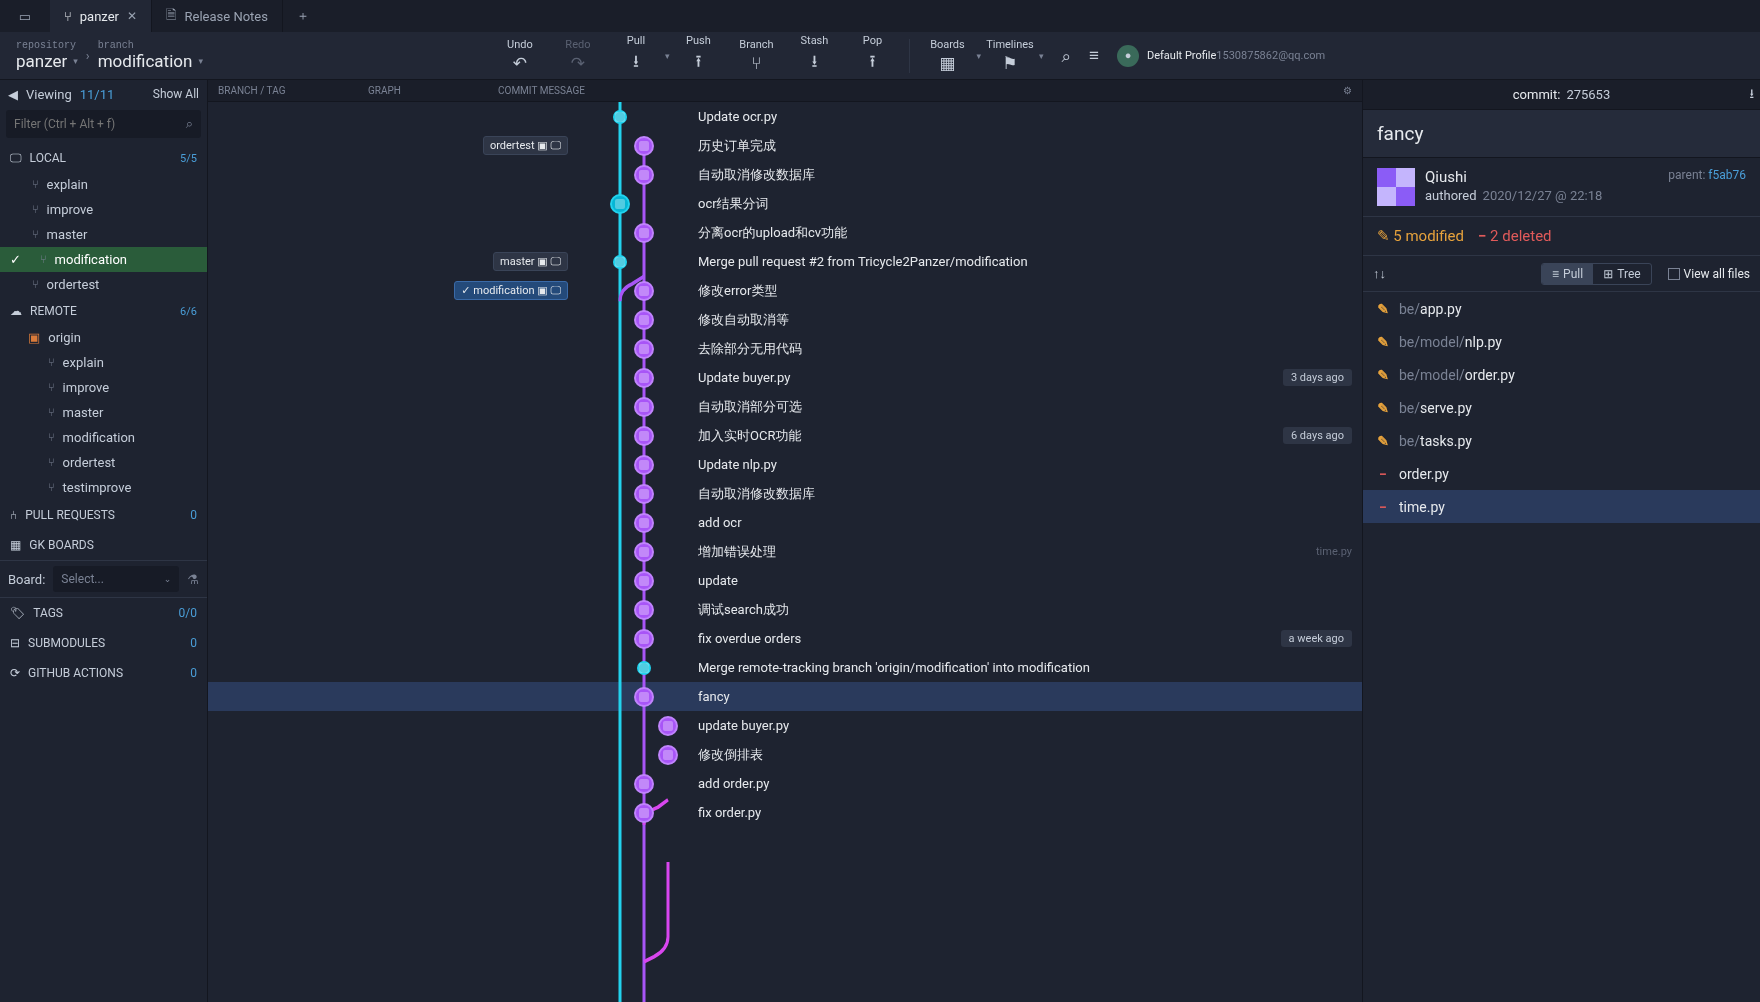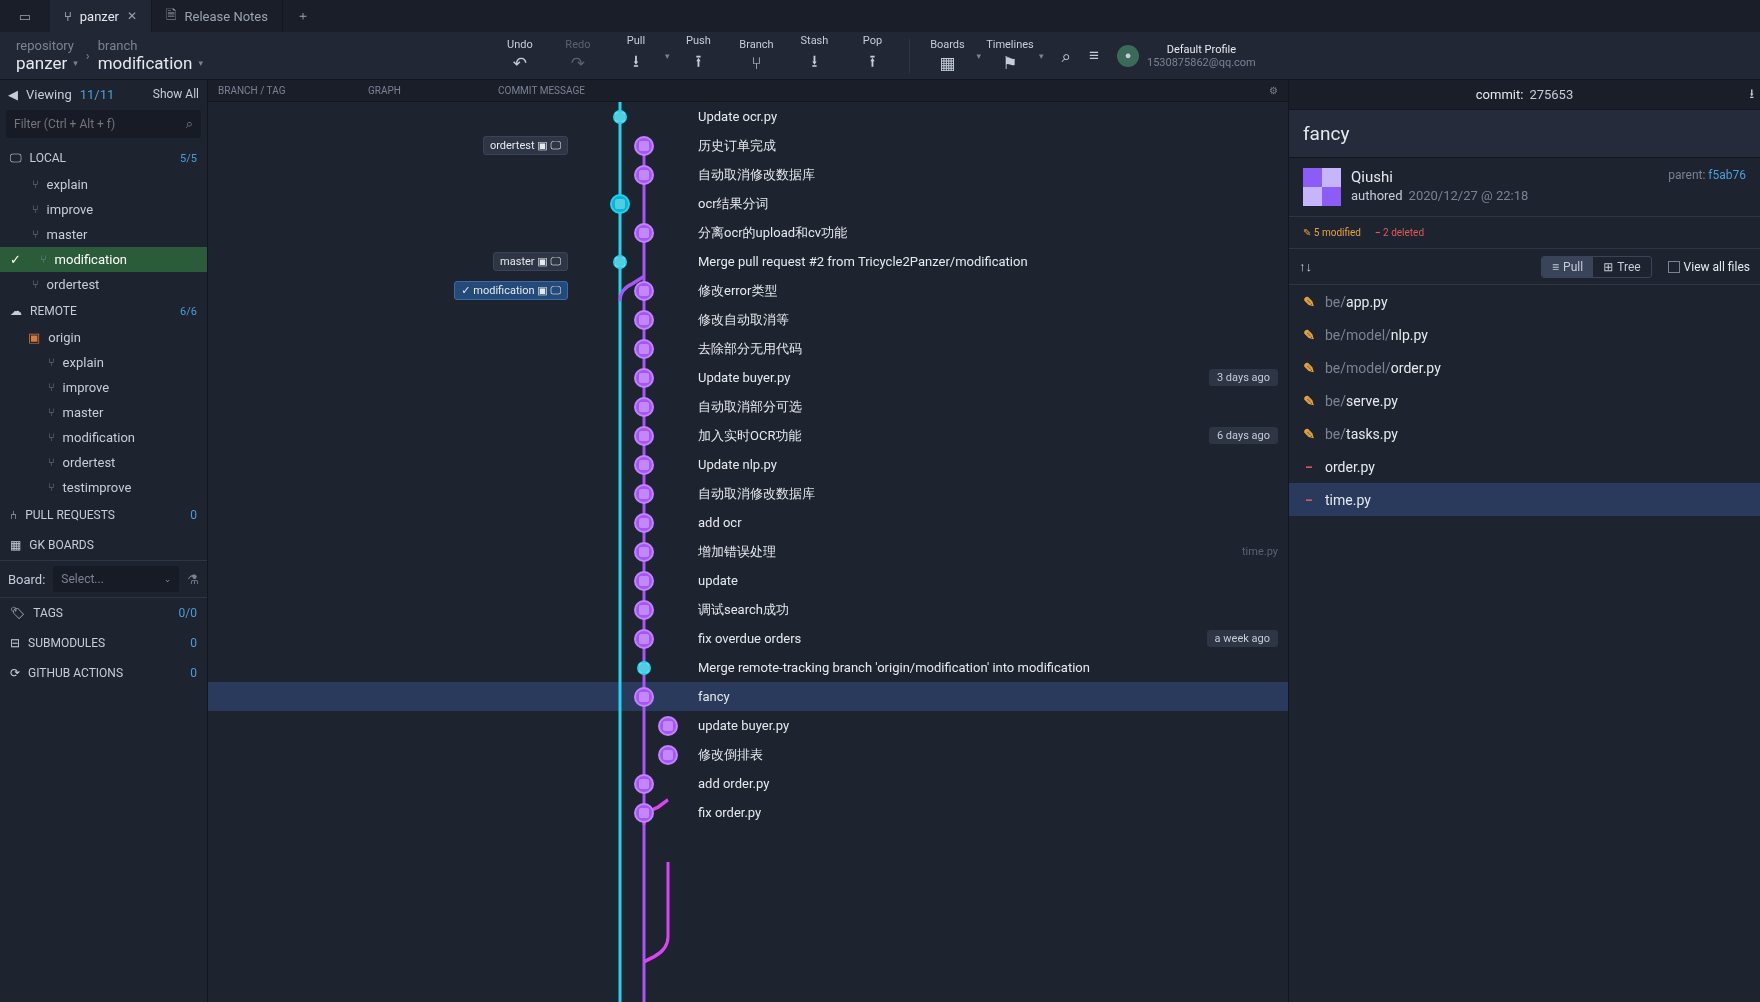--- a/index.html
+++ b/index.html
@@ -10,32 +10,32 @@
 .tabbar { height: 32px; background: #1a1e29; display: flex; align-items: center; }
 .tab-folder { width: 50px; display: flex; justify-content: center; align-items: center; color: #9aa3b2; }
 .tab { height: 32px; padding: 0 14px; display: flex; align-items: center; gap: 8px; color: #9aa3b2; background: #1a1e29; border-right: 1px solid #13161f; }
 .tab.active { background: #222735; color: #e6e9ed; }
 .tab .close { color: #9aa3b2; font-size: 12px; }
 .tab-add { width: 40px; display: flex; justify-content: center; align-items: center; color: #9aa3b2; cursor: pointer; }
 
 
 .header { height: 48px; background: #222735; display: flex; align-items: center; padding: 0 8px; border-bottom: 1px solid #13161f; }
 .crumb-col { display: flex; flex-direction: column; margin: 0 8px; }
-.crumb-label { font-size: 13px; color: #7a8294; }
+.crumb-label { font-size: 10px; color: #7a8294; font-family: Liberation Mono, monospace; }
 .crumb-value { font-size: 17px; color: #e6e9ed; display: flex; align-items: center; gap: 6px; }
 .crumb-arrow { color: #7a8294; }
 .toolbar { margin-left: auto; display: flex; align-items: center; gap: 0; }
 .tbtn { display: flex; flex-direction: column; align-items: center; width: 58px; color: #c5cdd9; font-size: 11px; cursor: pointer; }
 .tbtn.disabled { color: #5a6172; }
 .tbtn .ticon { font-size: 17px; margin-top: 2px; }
 .tsep { width: 1px; height: 34px; background: #2e3545; margin: 0 8px; }
 .header-right { display: flex; align-items: center; gap: 18px; margin-left: 18px; }
 .profile { display: flex; align-items: center; gap: 8px; }
 .avatar-circle { width: 22px; height: 22px; border-radius: 50%; background: #3a6a5a; display: flex; align-items: center; justify-content: center; font-size: 11px; }
-.profile-text { display: flex; flex-direction: column; font-size: 11px; color: #e6e9ed; text-align: center; }
+.profile-text { display: flex; flex-direction: row; font-size: 11px; color: #e6e9ed; }
 .profile-text .sub { color: #7a8294; }
 
 
 .main { flex: 1; display: flex; overflow: hidden; }
 
 
 .left { width: 208px; background: #1e2330; border-right: 1px solid #13161f; display: flex; flex-direction: column; }
 .left-top { height: 28px; display: flex; align-items: center; gap: 8px; padding: 0 8px; color: #c5cdd9; }
 .left-top .count { color: #4a9ed8; }
 .left-top .showall { margin-left: auto; color: #c5cdd9; font-size: 12px; }
@@ -72,36 +72,36 @@
 .commit-row .file-pill { position: absolute; right: 10px; font-size: 11px; color: #5a6172; }
 
 
 .graph-svg { position: absolute; left: 372px; top: 22px; width: 118px; height: 100%; pointer-events: none; }
 .node { position: absolute; width: 20px; height: 20px; border-radius: 50%; background: #a855f7; border: 2px solid #c084fc; transform: translate(-50%, -50%); display: flex; align-items: center; justify-content: center; }
 .node.cyan { background: #06b6d4; border-color: #22d3ee; }
 .node.merge { background: #06b6d4; border-color: #22d3ee; width: 14px; height: 14px; }
 .node-inner { width: 10px; height: 10px; background: #fff; border-radius: 2px; opacity: 0.3; }
 
 
-.right-panel { width: 472px; background: #1e2330; border-left: 1px solid #13161f; display: flex; flex-direction: column; }
+.right-panel { width: 398px; background: #1e2330; border-left: 1px solid #13161f; display: flex; flex-direction: column; }
 .rp-header { height: 30px; background: #1a1e29; display: flex; align-items: center; justify-content: center; gap: 6px; font-size: 13px; border-bottom: 1px solid #13161f; }
 .rp-header .label { color: #e6e9ed; }
 .rp-header .hash { color: #c5cdd9; }
 .rp-header .dl { position: absolute; right: 6px; color: #c5cdd9; }
 .rp-title { background: #252b3a; padding: 12px 14px; font-size: 19px; color: #e6e9ed; border-bottom: 1px solid #13161f; }
 .rp-author { padding: 10px 14px; display: flex; gap: 10px; border-bottom: 1px solid #2e3545; }
 .rp-avatar { width: 38px; height: 38px; background: #8b5cf6; display: flex; flex-wrap: wrap; }
 .rp-avatar span { width: 50%; height: 50%; }
 .rp-author-text { display: flex; flex-direction: column; gap: 2px; font-size: 13px; }
 .rp-author-text .name { color: #e6e9ed; font-size: 15px; }
 .rp-author-text .date { color: #7a8294; }
 .rp-author-text .date .auth { color: #c5cdd9; margin-right: 6px; }
 .rp-parent { margin-left: auto; font-size: 12px; color: #7a8294; }
 .rp-parent .hash { color: #4a9ed8; }
-.rp-stats { padding: 10px 14px; display: flex; gap: 14px; font-size: 10px; border-bottom: 1px solid #2e3545; }
+.rp-stats { padding: 10px 14px; display: flex; gap: 14px; font-size: 15px; border-bottom: 1px solid #2e3545; }
 .rp-stats .mod { color: #e6a23c; }
 .rp-stats .mod::before { content: "✎ "; }
 .rp-stats .del { color: #e05a5a; }
 .rp-stats .del::before { content: "− "; font-weight: bold; }
 .rp-toolbar { height: 36px; display: flex; align-items: center; padding: 0 10px; gap: 8px; border-bottom: 1px solid #2e3545; }
 .rp-sort { color: #c5cdd9; font-size: 13px; }
 .rp-toggle { margin-left: auto; display: flex; border: 1px solid #3a4458; border-radius: 3px; overflow: hidden; }
 .rp-toggle div { padding: 3px 10px; font-size: 12px; display: flex; align-items: center; gap: 4px; }
 .rp-toggle div.active { background: #3a4458; }
 .rp-viewall { margin-left: 8px; font-size: 12px; display: flex; align-items: center; gap: 4px; color: #e6e9ed; }

